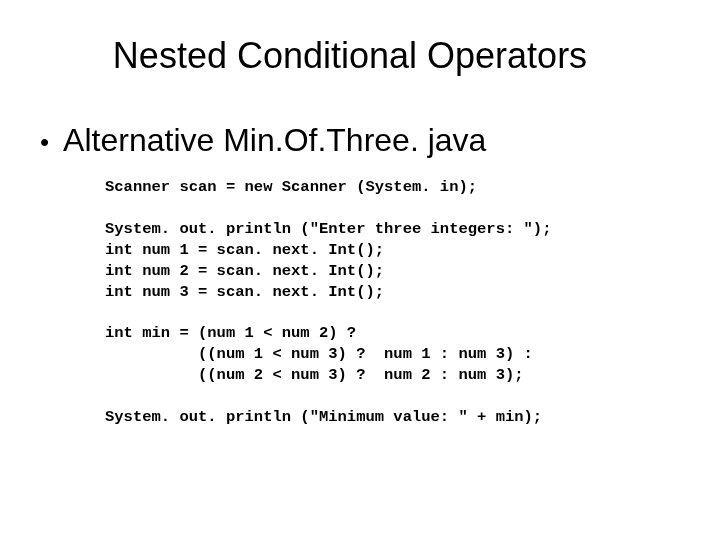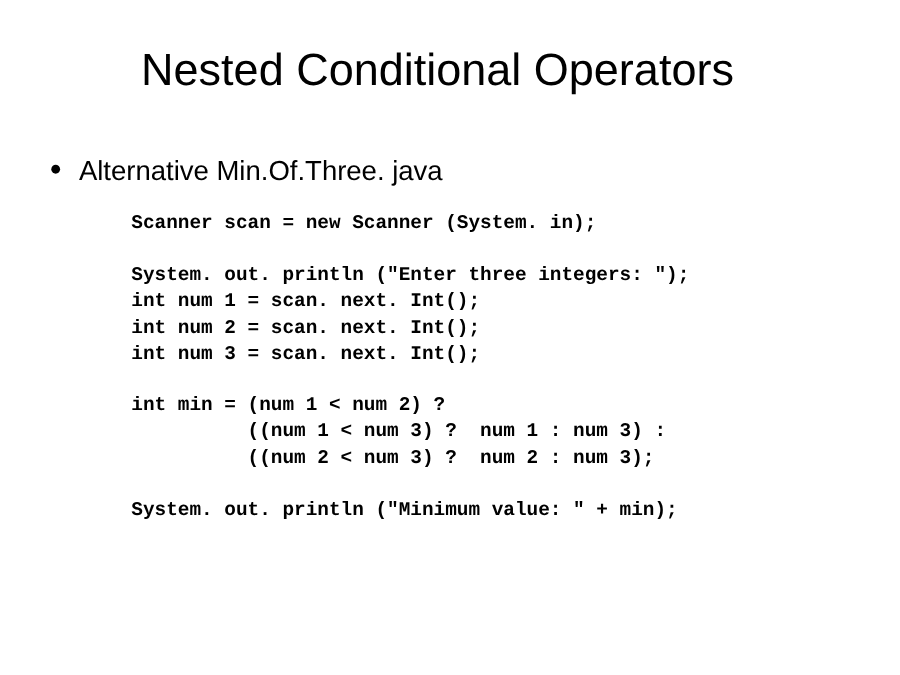--- a/index.html
+++ b/index.html
@@ -24,21 +24,21 @@
       align-items: baseline;
       margin-bottom: 18px;
       padding-left: 10px;
     }
     .bullet {
       font-size: 26px;
       margin-right: 14px;
       line-height: 1;
     }
     .subtitle {
-      font-size: 22px;
+      font-size: 32px;
       font-weight: normal;
     }
     .code-block {
       font-family: "Courier New", Courier, monospace;
       font-size: 15.5px;
       line-height: 1.35;
       padding-left: 75px;
       white-space: pre;
       font-weight: bold;
     }

